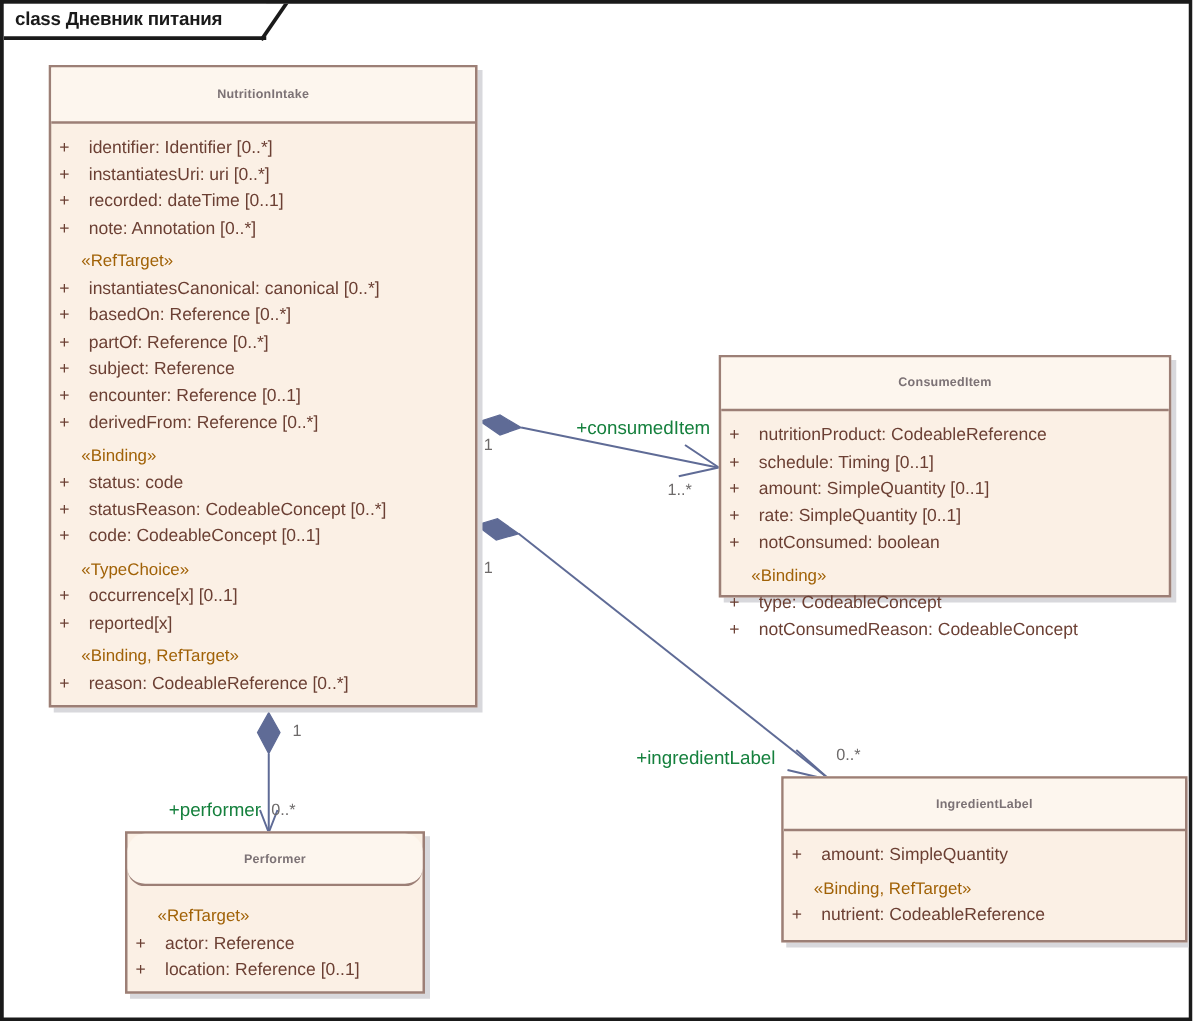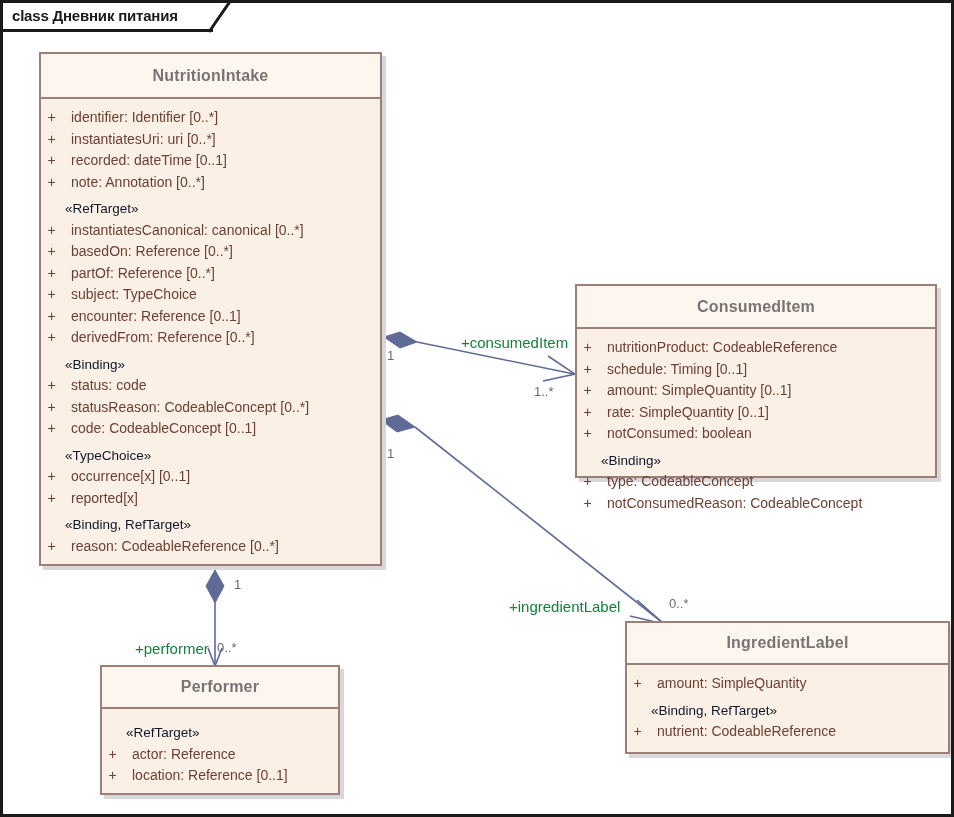--- a/index.html
+++ b/index.html
@@ -55,21 +55,21 @@
     box-sizing: border-box;
     background: #fbf0e5;
     border: 2px solid #9c7f76;
     box-shadow: 4px 4px 0 0 #d8d8dc;
   }
   .uml-header {
     box-sizing: border-box;
     background: #fdf6ee;
     border-bottom: 2px solid #9c7f76;
     text-align: center;
-    font-size: 16px;
+    font-size: 10px;
     font-weight: bold;
     color: #7c7275;
     letter-spacing: 0.2px;
     display: flex;
     align-items: center;
     justify-content: center;
   }
   .uml-body {
     padding: 8px 0 9px 0;
   }
@@ -86,21 +86,21 @@
     flex: 0 0 21px;
     text-align: center;
     color: #6b3f33;
     font-size: 14px;
   }
   .attr-name {
     padding-left: 9px;
   }
   .stereo-row {
     font-size: 13.5px;
-    color: #0f172a;
+    color: #a16207;
     line-height: 21.5px;
     padding-left: 24px;
     padding-top: 5px;
     white-space: nowrap;
   }
   
   #connectors {
     position: absolute;
     left: 0;
     top: 0;
@@ -193,21 +193,21 @@
         <div class="attr-row">
           <span class="attr-vis">+</span>
           <span class="attr-name">basedOn: Reference [0..*]</span>
         </div>
         <div class="attr-row">
           <span class="attr-vis">+</span>
           <span class="attr-name">partOf: Reference [0..*]</span>
         </div>
         <div class="attr-row">
           <span class="attr-vis">+</span>
-          <span class="attr-name">subject: TypeChoice</span>
+          <span class="attr-name">subject: Reference</span>
         </div>
         <div class="attr-row">
           <span class="attr-vis">+</span>
           <span class="attr-name">encounter: Reference [0..1]</span>
         </div>
         <div class="attr-row">
           <span class="attr-vis">+</span>
           <span class="attr-name">derivedFrom: Reference [0..*]</span>
         </div>
         <div class="stereo-row">«Binding»</div>
@@ -284,21 +284,21 @@
         </div>
         <div class="stereo-row">«Binding, RefTarget»</div>
         <div class="attr-row">
           <span class="attr-vis">+</span>
           <span class="attr-name">nutrient: CodeableReference</span>
         </div>
       </div>
   </div>
 
   <div class="uml-class" id="cls-performer" style="left:97px; top:662px; width:240px; height:130px;">
-    <div class="uml-header" style="height:42px;">Performer</div>
+    <div class="uml-header" style="height:42px;border-radius:14px;">Performer</div>
     <div class="uml-body">
         <div class="stereo-row">«RefTarget»</div>
         <div class="attr-row">
           <span class="attr-vis">+</span>
           <span class="attr-name">actor: Reference</span>
         </div>
         <div class="attr-row">
           <span class="attr-vis">+</span>
           <span class="attr-name">location: Reference [0..1]</span>
         </div>

